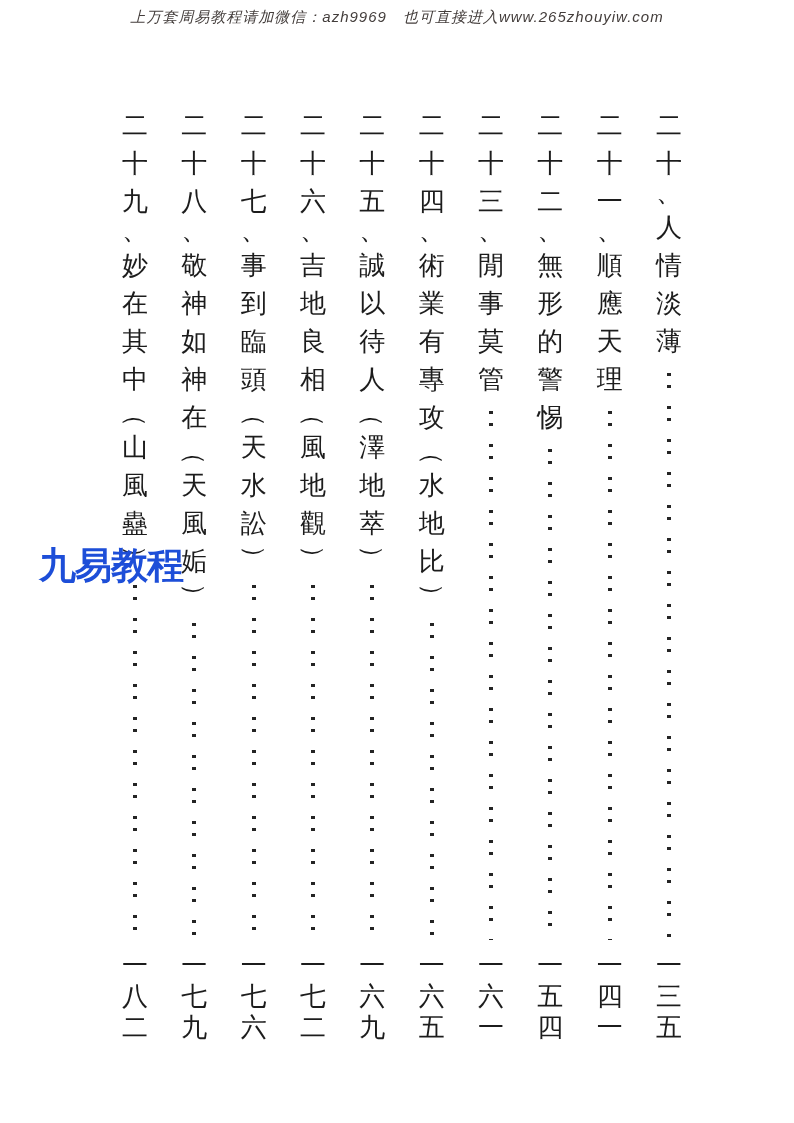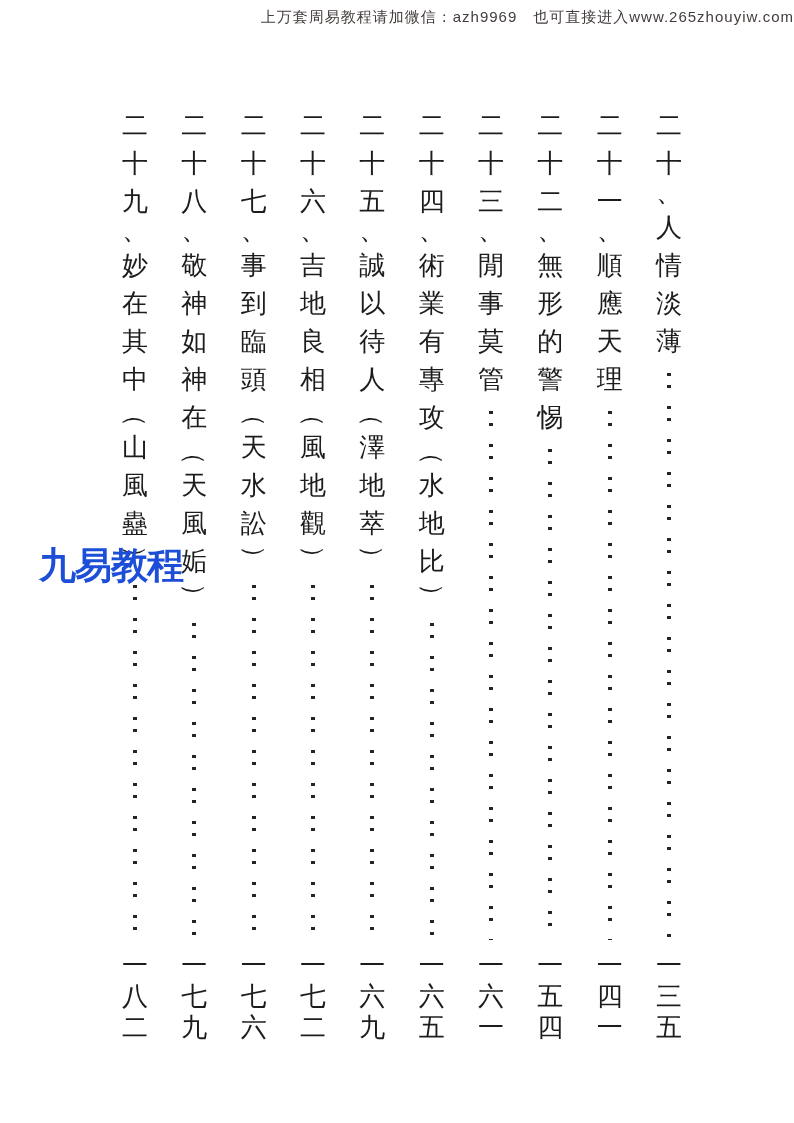--- a/index.html
+++ b/index.html
@@ -6,26 +6,27 @@
   .page{
     position:relative;
     width:794px;height:1123px;
     background:#ffffff;
     overflow:hidden;
     font-family:"Liberation Serif","DejaVu Serif",serif;
   }
   .header-note{
     position:absolute;
     top:8px;left:0;right:0;
-    text-align:right;
+    text-align:center;
     font-size:15px;
     letter-spacing:1px;
     color:#433d3b;
     font-family:"Liberation Sans","DejaVu Sans",sans-serif;
     white-space:pre;
+    font-style:italic;
   }
   .toc{
     position:absolute;
     top:107px;bottom:80px;
     left:113px;right:103px;
     display:flex;
     flex-direction:row-reverse;
     justify-content:space-between;
   }
   .toc-entry{

